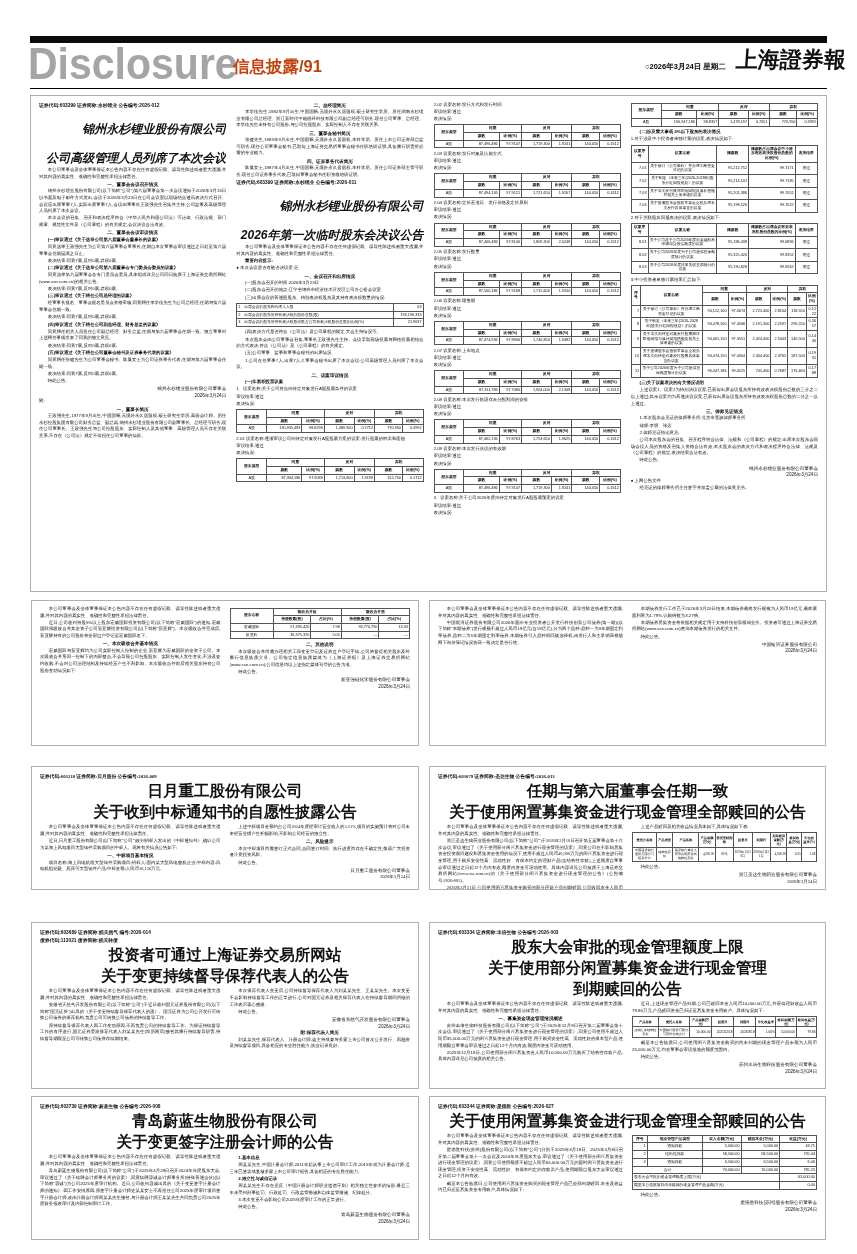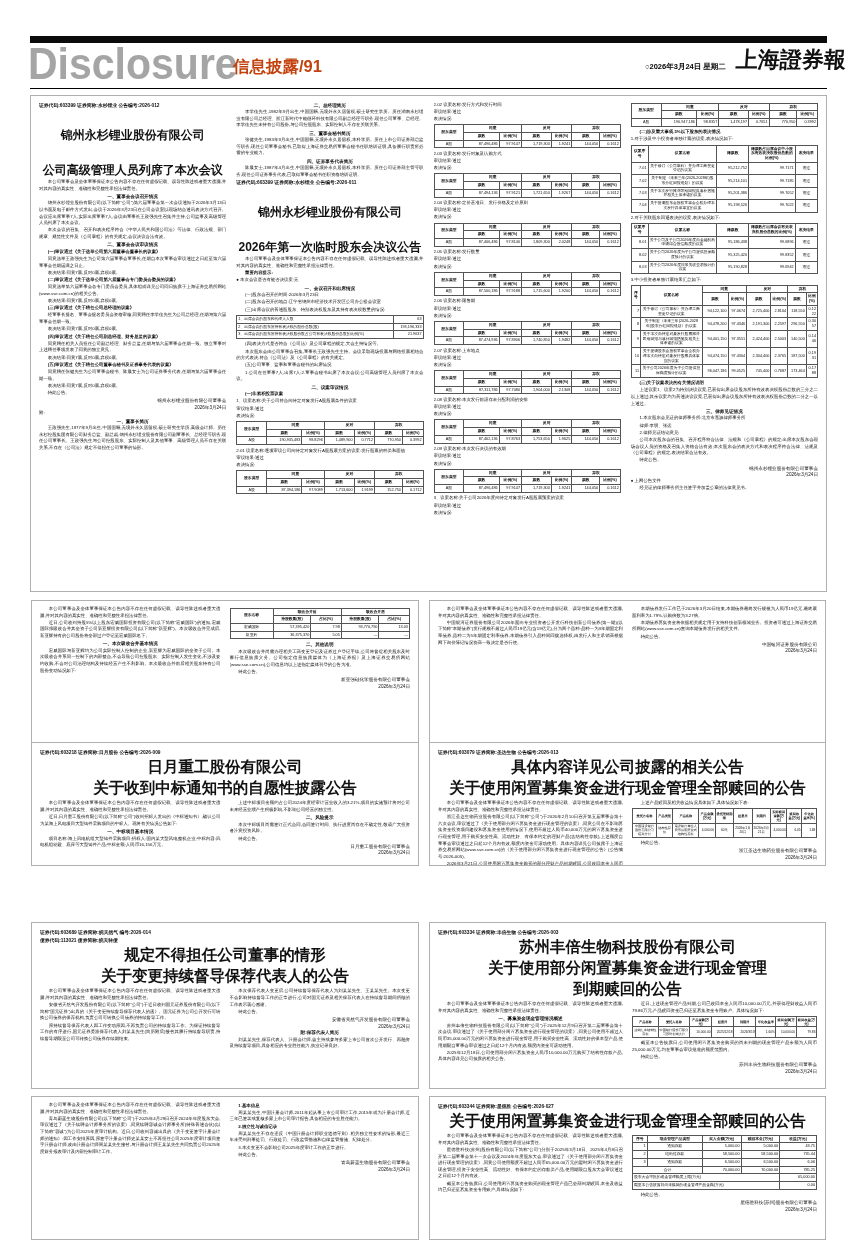--- a/index.html
+++ b/index.html
@@ -8,27 +8,27 @@
   .topbar{position:absolute;left:30px;top:36px;width:797px;height:7px;background:#0b0b0b;}
   .logo{position:absolute;left:28px;top:42px;font-size:41px;font-weight:800;color:#a5a5a5;letter-spacing:0;line-height:1;transform:scaleY(1.08);transform-origin:top left;}
   .section{position:absolute;left:233px;top:56px;font-size:16.5px;font-weight:700;color:#c2410c;}
   .issue{position:absolute;left:645px;top:62px;font-size:7.5px;font-weight:700;color:#000;}
   .masthead{position:absolute;left:736px;top:45px;font-size:22px;font-weight:700;font-family:"Liberation Serif","DejaVu Serif",serif;transform:skewX(-4deg);}
   .hline{position:absolute;left:30px;top:88px;width:797px;border-top:1.5px solid #000;}
   
   .box{position:absolute;border:1px solid #b0b0b0;background:#fff;box-sizing:border-box;padding:5px 8px;overflow:hidden;}
   .top{left:30px;top:95px;width:797px;height:497px;}
   .top .cols{display:flex;gap:10px;height:100%;}
-  .r2{top:600px;height:146px;} .r3{top:742px;height:124px;} .r4{top:922px;height:167px;} .r5{top:1096px;height:144px;}
+  .r2{top:600px;height:146px;} .r3{top:766px;height:124px;font-family:Liberation Serif, serif;} .r4{top:922px;height:167px;} .r5{top:1096px;height:144px;}
   .bl{left:31px;width:388px;} .br{left:429px;width:397px;}
   .cols{display:flex;gap:9px;}
   .c{flex:1;min-width:0;overflow:hidden;}
   
   .code{font-size:4.8px;font-weight:700;margin:1px 0 2px;white-space:nowrap;overflow:hidden;}
-  .tt-sm{font-size:12px;font-weight:700;text-align:center;line-height:1.25;margin:20px 0 1px;}
+  .tt-sm{font-size:12px;font-weight:700;text-align:right;line-height:1.25;margin:14px 0 1px;font-style:italic;}
   .tt-lg{font-size:15.5px;font-weight:700;text-align:center;line-height:1.3;margin:1px 0;}
   .para{font-size:4.4px;line-height:1.5;text-indent:2em;text-align:justify;margin:0 0 0.6px;}
   .pnorm{font-size:4.4px;line-height:1.5;text-align:left;margin:0.6px 0;}
   .phead{font-size:4.6px;font-weight:700;text-align:center;margin:1.6px 0;}
   .pbold{font-size:4.4px;font-weight:700;line-height:1.5;text-indent:2em;margin:0.6px 0;}
   .pright{font-size:4.6px;text-align:right;margin:1.6px 0 0.5px;}
   
   table.tb{width:100%;border-collapse:collapse;margin:1.5px 0 2.5px;table-layout:fixed;}
   table.tb th,table.tb td{border:0.5px solid #555;font-size:3.8px;line-height:1.25;padding:1px;text-align:center;font-weight:400;word-break:break-all;}
   table.tb th{font-weight:700;}
@@ -858,21 +858,21 @@
           <div class="para">本次中标项目尚需签订正式合同,合同签订时间、执行进度尚存在不确定性,敬请广大投资者注意投资风险。</div>
           <div class="para">特此公告。</div>
           <div class="pright">日月重工股份有限公司董事会</div>
           <div class="pright">2026年3月24日</div>
         </div>
       </div>
     </section>
   <section class="box r3 br">
       <div class="arthead">
         <div class="code">证券代码:603079    证券简称:圣达生物    公告编号:2026-013</div>
-        <div class="tt-lg">具体内容详见公司披露的相关公告</div>
+        <div class="tt-lg">任期与第六届董事会任期一致</div>
         <div class="tt-lg">关于使用闲置募集资金进行现金管理全部赎回的公告</div>
       </div>
       <div class="cols">
         <div class="c">
           <div class="para">本公司董事会及全体董事保证本公告内容不存在任何虚假记载、误导性陈述或者重大遗漏,并对其内容的真实性、准确性和完整性承担法律责任。</div>
           <div class="para">浙江圣达生物药业股份有限公司(以下简称“公司”)于2026年2月10日召开第五届董事会第十六次会议,审议通过了《关于使用部分闲置募集资金进行现金管理的议案》,同意公司在不影响募集资金投资项目建设和募集资金使用的情况下,使用不超过人民币40,000万元的闲置募集资金进行现金管理,用于购买安全性高、流动性好、有保本约定的理财产品(含结构性存款),上述额度自董事会审议通过之日起12个月内有效,额度内资金可滚动使用。具体内容详见公司披露于上海证券交易所网站(www.sse.com.cn)的《关于使用部分闲置募集资金进行现金管理的公告》(公告编号:2026-005)。</div>
           <div class="para">2026年3月21日,公司使用闲置募集资金购买的部分理财产品到期赎回,公司收回本金人民币4,000.00万元,并获得理财收益人民币6.05万元,相关资金已全部归还至募集资金专用账户。</div>
         </div>
         <div class="c">
           <div class="para">上述产品赎回及相关收益情况具体如下,具体情况如下表:</div>
@@ -921,21 +921,21 @@
           <div class="para">特此公告。</div>
           <div class="pright">浙江圣达生物药业股份有限公司董事会</div>
           <div class="pright">2026年3月24日</div>
         </div>
       </div>
     </section>
   <section class="box r4 bl">
       <div class="arthead">
         <div class="code">证券代码:603689    证券简称:皖天然气    编号:2026-014</div>
         <div class="code">债券代码:113021    债券简称:皖天转债</div>
-        <div class="tt-lg">规定不得担任公司董事的情形</div>
+        <div class="tt-lg">投资者可通过上海证券交易所网站</div>
         <div class="tt-lg">关于变更持续督导保荐代表人的公告</div>
       </div>
       <div class="cols">
         <div class="c">
           <div class="para">本公司董事会及全体董事保证本公告内容不存在任何虚假记载、误导性陈述或者重大遗漏,并对其内容的真实性、准确性和完整性承担法律责任。</div>
           <div class="para">安徽省天然气开发股份有限公司(以下简称“公司”)于近日收到国元证券股份有限公司(以下简称“国元证券”)出具的《关于变更持续督导保荐代表人的函》。国元证券为公司公开发行可转换公司债券的保荐机构,负责公司可转换公司债券的持续督导工作。</div>
           <div class="para">原持续督导保荐代表人因工作变动原因,不再负责公司的持续督导工作。为保证持续督导工作的有序进行,国元证券委派保荐代表人刘某某先生(简历附后)接替其履行持续督导职责,持续督导期限至公司可转换公司债券存续期结束。</div>
         </div>
         <div class="c">
           <div class="para">本次保荐代表人变更后,公司持续督导保荐代表人为刘某某先生、王某某先生。本次变更不会影响持续督导工作的正常进行,公司对国元证券及相关保荐代表人在持续督导期间所做的工作表示衷心感谢。</div>
@@ -943,21 +943,21 @@
           <div class="pright">安徽省天然气开发股份有限公司董事会</div>
           <div class="pright">2026年3月24日</div>
           <div class="phead">附:保荐代表人简历</div>
           <div class="para">刘某某先生,保荐代表人、注册会计师,曾主持或参与多家上市公司首次公开发行、再融资及持续督导项目,具备相应的专业胜任能力,执业记录良好。</div>
         </div>
       </div>
     </section>
   <section class="box r4 br">
       <div class="arthead">
         <div class="code">证券代码:603334    证券简称:丰倍生物    公告编号:2026-003</div>
-        <div class="tt-lg">苏州丰倍生物科技股份有限公司</div>
+        <div class="tt-lg">股东大会审批的现金管理额度上限</div>
         <div class="tt-lg">关于使用部分闲置募集资金进行现金管理</div>
         <div class="tt-lg">到期赎回的公告</div>
       </div>
       <div class="cols">
         <div class="c">
           <div class="para">本公司董事会及全体董事保证本公告内容不存在任何虚假记载、误导性陈述或者重大遗漏,并对其内容的真实性、准确性和完整性承担法律责任。</div>
           <div class="phead">一、募集资金现金管理情况概述</div>
           <div class="para">苏州丰倍生物科技股份有限公司(以下简称“公司”)于2025年12月9日召开第二届董事会第十次会议,审议通过了《关于使用部分闲置募集资金进行现金管理的议案》,同意公司使用不超过人民币35,000.00万元的闲置募集资金进行现金管理,用于购买安全性高、流动性好的保本型产品,使用期限自董事会审议通过之日起12个月内有效,额度内资金可滚动使用。</div>
           <div class="para">2025年12月18日,公司使用部分闲置募集资金人民币10,000.00万元购买了结构性存款产品,具体内容详见公司披露的相关公告。</div>
         </div>
@@ -1000,20 +1000,25 @@
             </tbody>
           </table>
           <div class="para">截至本公告披露日,公司使用闲置募集资金购买的尚未到期的现金管理产品余额为人民币25,000.00万元,均在董事会审议批准的额度范围内。</div>
           <div class="para">特此公告。</div>
           <div class="pright">苏州丰倍生物科技股份有限公司董事会</div>
           <div class="pright">2026年3月24日</div>
         </div>
       </div>
     </section>
   <section class="box r5 bl">
+      <div class="arthead">
+        <div class="code">证券代码:603739    证券简称:蔚蓝生物    公告编号:2026-008</div>
+        <div class="tt-lg">青岛蔚蓝生物股份有限公司</div>
+        <div class="tt-lg">关于变更签字注册会计师的公告</div>
+      </div>
       <div class="cols">
         <div class="c">
           <div class="para">本公司董事会及全体董事保证本公告内容不存在任何虚假记载、误导性陈述或者重大遗漏,并对其内容的真实性、准确性和完整性承担法律责任。</div>
           <div class="para">青岛蔚蓝生物股份有限公司(以下简称“公司”)于2025年4月29日召开2024年年度股东大会,审议通过了《关于续聘会计师事务所的议案》,同意续聘容诚会计师事务所(特殊普通合伙)(以下简称“容诚”)为公司2025年度审计机构。近日,公司收到容诚出具的《关于变更签字注册会计师的通知》:因工作安排原因,原签字注册会计师史某某女士不再担任公司2025年度审计项目签字注册会计师,改由注册会计师周某某先生接替,与注册会计师王某某先生共同负责公司2025年度财务报表审计及内部控制审计工作。</div>
         </div>
         <div class="c">
           <div class="pbold">1.基本信息</div>
           <div class="para">周某某先生,中国注册会计师,2011年起从事上市公司审计工作,2015年成为注册会计师,近三年已签署或复核多家上市公司审计报告,具备相应的专业胜任能力。</div>
           <div class="pbold">2.独立性与诚信记录</div>
           <div class="para">周某某先生不存在违反《中国注册会计师职业道德守则》相关独立性要求的情形,最近三年未受到刑事处罚、行政处罚、行政监管措施和自律监管措施、纪律处分。</div>

